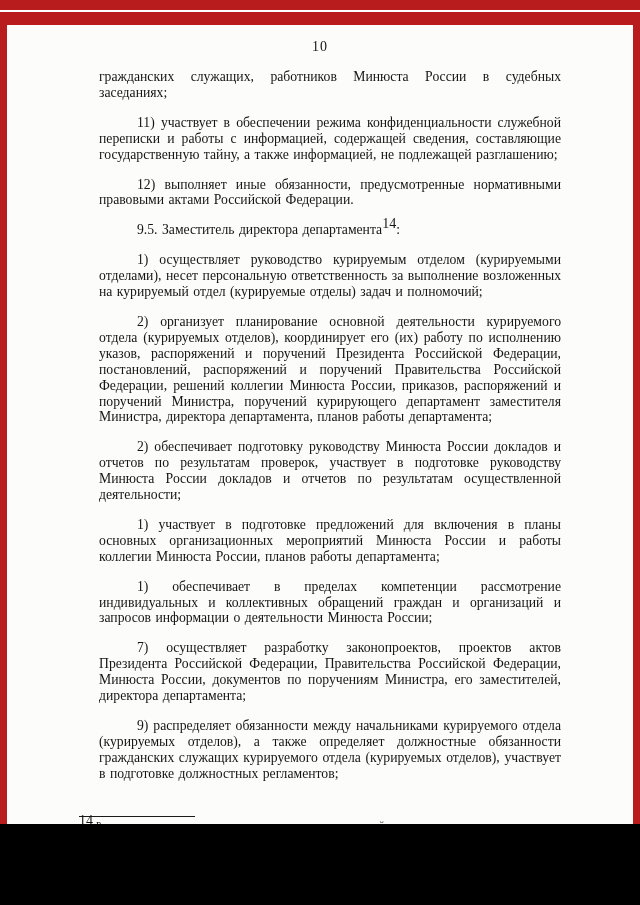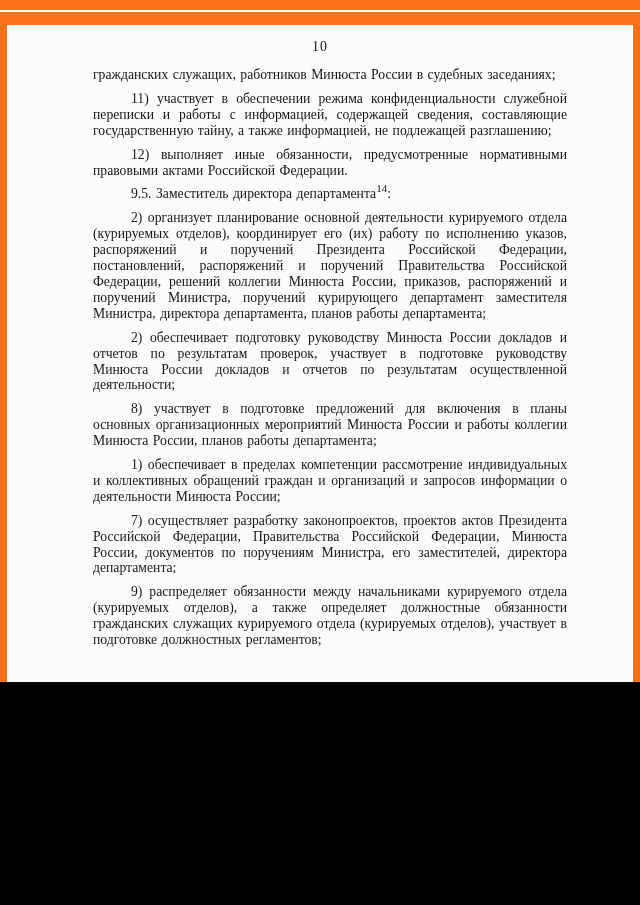--- a/index.html
+++ b/index.html
@@ -3,22 +3,22 @@
 <meta charset="utf-8">
 <style>
   html, body {
     margin: 0;
     padding: 0;
     background: #000;
   }
   .frame {
     position: relative;
     width: 640px;
-    height: 682px;
-    background: #f97316;
+    height: 824px;
+    background: #b91c1c;
     overflow: hidden;
     font-family: "Liberation Serif", "DejaVu Serif", serif;
   }
   .scan-line {
     position: absolute;
     left: 0;
     right: 0;
     background: #ffffff;
   }
   .scan-line.top    { top: 10px;  height: 2px; }
@@ -39,29 +39,29 @@
     font-size: 14px;
     letter-spacing: 1px;
   }
   .content {
     margin: 12px 58px 0 78px;
     font-size: 13.7px;
     line-height: 15.9px;
     text-align: justify;
   }
   .content p.para {
-    margin: 8px;
+    margin: 14px;
     text-indent: 38px;
     word-spacing: 1px;
   }
   .content p.para.no-indent {
     text-indent: 0;
   }
   .content sup, .footnote sup {
-    font-size: 11px;
+    font-size: 14px;
     line-height: 0;
   }
   .footnote {
     position: absolute;
     left: 72px;
     right: 58px;
     top: 791px;
   }
   .footnote-rule {
     width: 116px;
@@ -84,23 +84,24 @@
   <div class="scan-line top"></div>
 
   <div class="page">
     <div class="page-number">10</div>
 
     <div class="content">
         <p class="para no-indent">гражданских служащих, работников Минюста России в судебных заседаниях;</p>
         <p class="para">11) участвует в обеспечении режима конфиденциальности служебной переписки и работы с информацией, содержащей сведения, составляющие государственную тайну, а также информацией, не подлежащей разглашению;</p>
         <p class="para">12) выполняет иные обязанности, предусмотренные нормативными правовыми актами Российской Федерации.</p>
         <p class="para">9.5. Заместитель директора департамента<sup>14</sup>:</p>
+        <p class="para">1) осуществляет руководство курируемым отделом (курируемыми отделами), несет персональную ответственность за выполнение возложенных на курируемый отдел (курируемые отделы) задач и полномочий;</p>
         <p class="para">2) организует планирование основной деятельности курируемого отдела (курируемых отделов), координирует его (их) работу по исполнению указов, распоряжений и поручений Президента Российской Федерации, постановлений, распоряжений и поручений Правительства Российской Федерации, решений коллегии Минюста России, приказов, распоряжений и поручений Министра, поручений курирующего департамент заместителя Министра, директора департамента, планов работы департамента;</p>
         <p class="para">2) обеспечивает подготовку руководству Минюста России докладов и отчетов по результатам проверок, участвует в подготовке руководству Минюста России докладов и отчетов по результатам осуществленной деятельности;</p>
-        <p class="para">8) участвует в подготовке предложений для включения в планы основных организационных мероприятий Минюста России и работы коллегии Минюста России, планов работы департамента;</p>
+        <p class="para">1) участвует в подготовке предложений для включения в планы основных организационных мероприятий Минюста России и работы коллегии Минюста России, планов работы департамента;</p>
         <p class="para">1) обеспечивает в пределах компетенции рассмотрение индивидуальных и коллективных обращений граждан и организаций и запросов информации о деятельности Минюста России;</p>
         <p class="para">7) осуществляет разработку законопроектов, проектов актов Президента Российской Федерации, Правительства Российской Федерации, Минюста России, документов по поручениям Министра, его заместителей, директора департамента;</p>
         <p class="para">9) распределяет обязанности между начальниками курируемого отдела (курируемых отделов), а также определяет должностные обязанности гражданских служащих курируемого отдела (курируемых отделов), участвует в подготовке должностных регламентов;</p>
       </div>
 
     <div class="footnote">
       <div class="footnote-rule"></div>
       <div class="footnote-text">
         <sup>14</sup><span>Рекомендуется использовать в должностном регламенте по конкретной должности.</span>
       </div>

